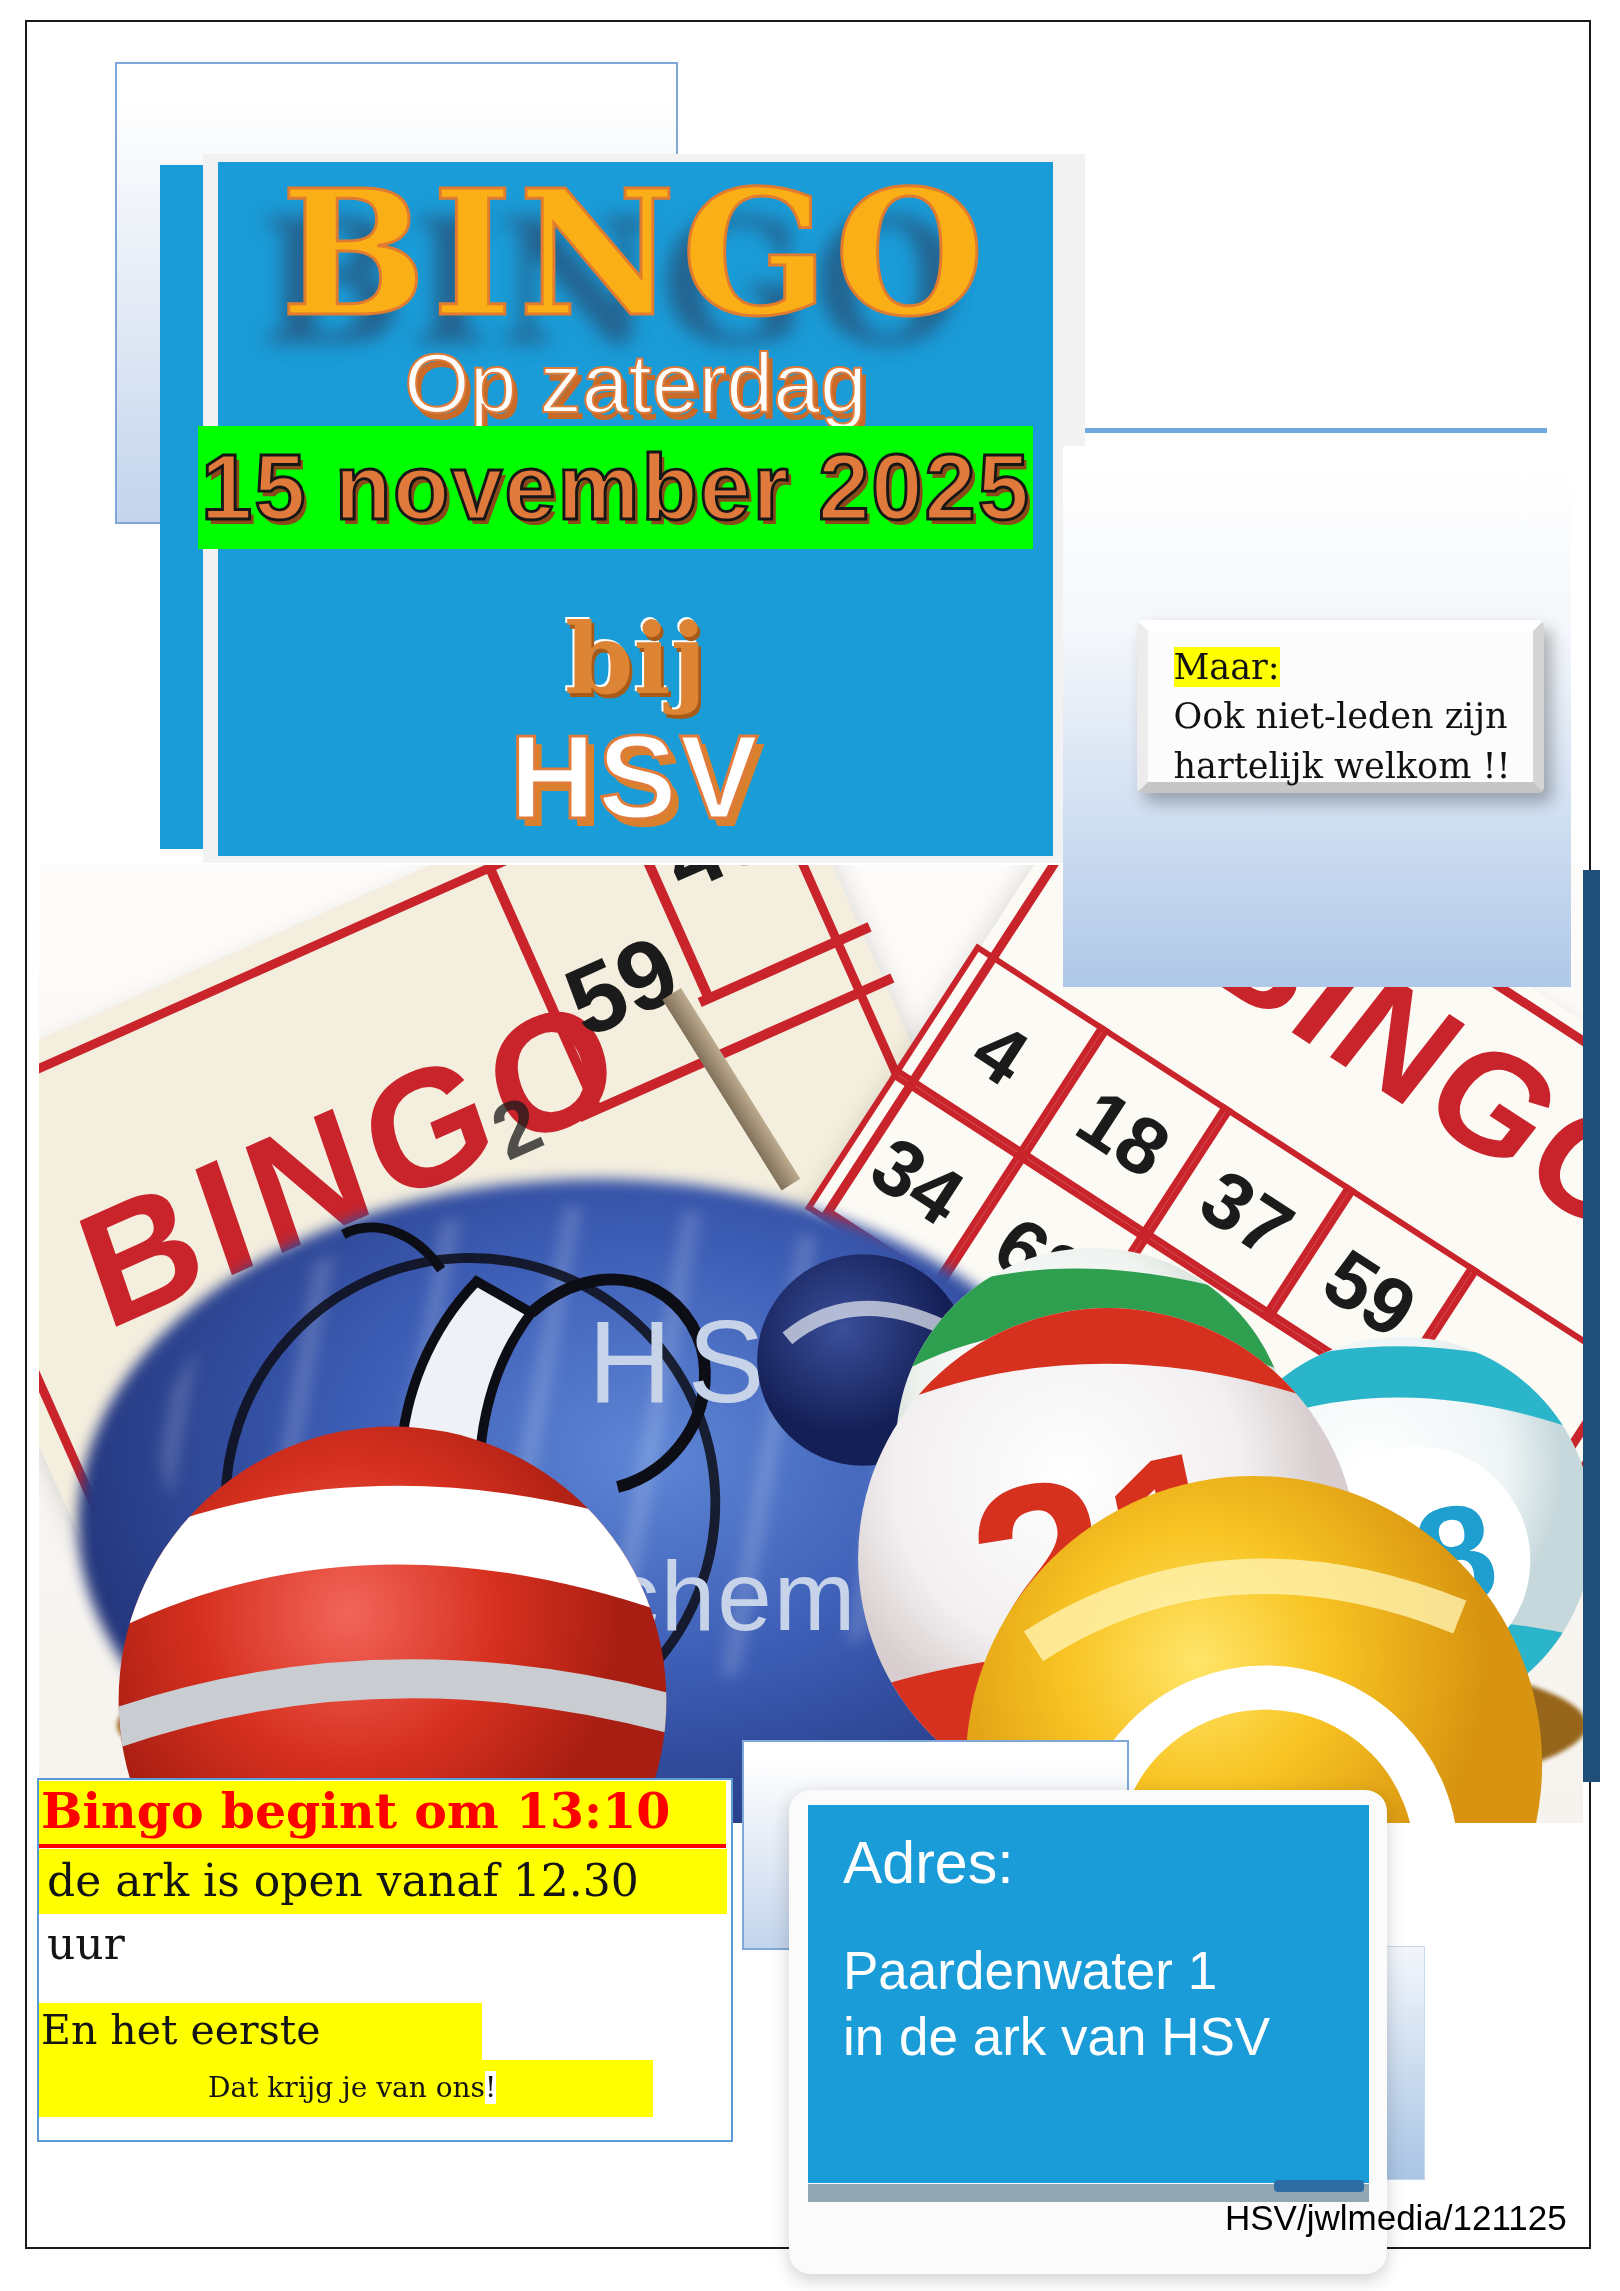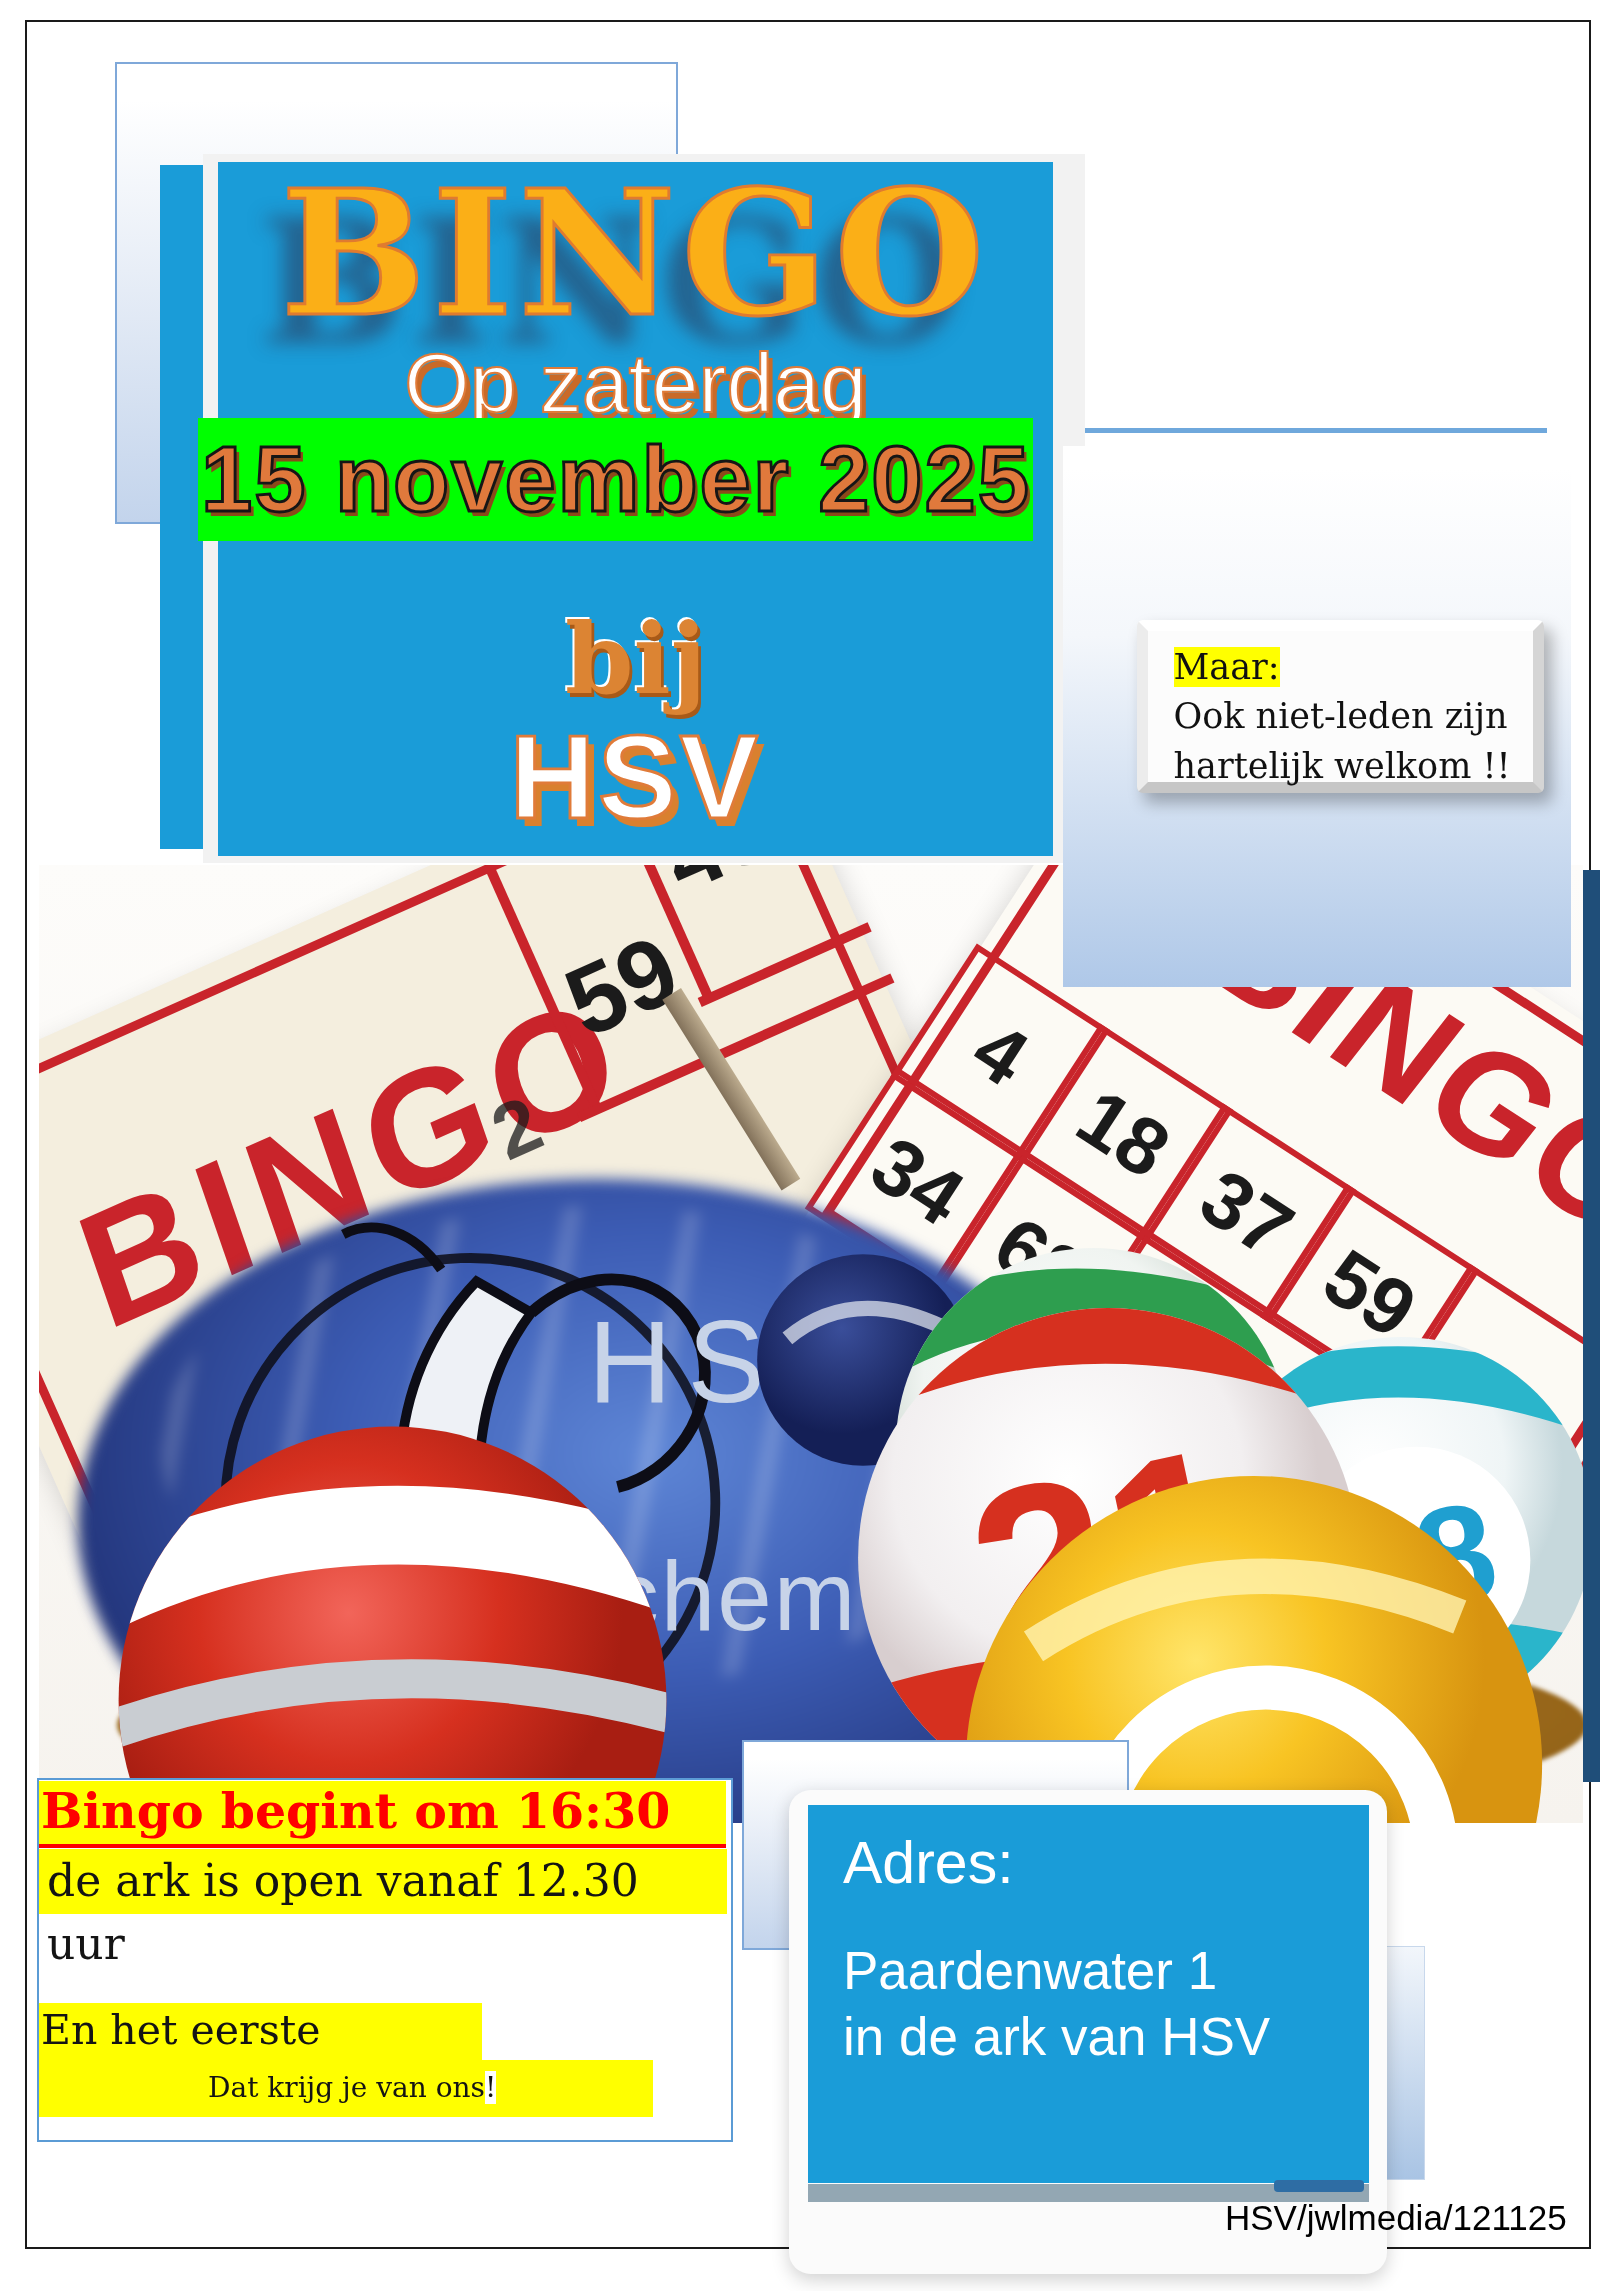--- a/index.html
+++ b/index.html
@@ -17,21 +17,21 @@
   
   .back-rect{left:160px;top:165px;width:887px;height:684px;background:#1A9CD8;z-index:3}
   .main-frame{left:203px;top:154px;width:882px;height:709px;background:#F2F2F2;z-index:3}
   .main-panel{left:218px;top:162px;width:835px;height:694px;background:#1A9CD8;z-index:3}
   .bingo-title{left:0;top:5.9px;width:100%;text-align:center;
       font-family:"DejaVu Serif",serif;font-weight:bold;font-size:172px;line-height:1.0;
       color:#FBAF17;letter-spacing:5.9px;-webkit-text-stroke:2.9px #E07B2F;
       text-shadow:-21.6px 29px 17.6px rgba(45,45,75,.5)}
   .subtitle{left:0;top:173px;width:100%;text-align:center;font-weight:normal;font-size:84px;
       color:#fff;-webkit-text-stroke:2px #E07B39;text-shadow:4.9px 6.9px 0 #c96a28}
-  .date-bar{left:-19.6px;top:256px;width:835px;height:123px;background:#00FF00;
+  .date-bar{left:-19.6px;top:264px;width:835px;height:123px;background:#00FF00;
       display:flex;align-items:center;justify-content:center}
   .date-text{font-weight:bold;font-size:92px;color:#E0793C;letter-spacing:2px;
       -webkit-text-stroke:2.9px #161616;text-shadow:3.9px 4.9px 0 #8A4A1A}
   .bij{left:0;top:439px;width:100%;text-align:center;font-family:"DejaVu Serif",serif;
       font-weight:bold;font-size:98px;color:#DC8433;
       text-shadow:2.9px 3.9px 0 #a85a18,-2px -2px 0 #ffffff}
   .org{left:0;top:547px;width:100%;text-align:center;font-weight:bold;font-size:118px;
       color:#fff;letter-spacing:2.9px;-webkit-text-stroke:2.9px #E07B39;text-shadow:6.9px 7.8px 0 #D9802F}
   
   .maar-box{left:1137px;top:620px;width:407px;height:173px;background:#FCFCFC;z-index:5;
@@ -280,21 +280,21 @@
     <g clip-path="url(#cr2)">
       <path d="M-20 70 Q 85 10 215 60" stroke="#ffffff" stroke-width="28" fill="none"></path>
       <path d="M-25 120 Q 90 70 218 110" stroke="#C9CDD2" stroke-width="14" fill="none"></path>
       <path d="M-20 170 Q 95 120 218 160" stroke="#ffffff" stroke-width="22" fill="none"></path>
     </g>
   </svg>
 </div>
 
 <div class="abs sched-box">
   <div class="abs sch-l1">
-    <span>Bingo begint om 16:30</span><span class="suffix"> uur</span>
+    <span>Bingo begint om 13:10</span><span class="suffix"> uur</span>
   </div>
   <div class="abs sch-l2">de ark is open vanaf 12.30 uur</div>
   <div class="abs sch-l3">En het eerste bakkie?</div>
   <div class="abs sch-l4">
     <span>Dat krijg je van ons</span><span class="excl">!</span>
   </div>
 </div>
 
 <div class="abs deco deco-adr-tl"></div>
 <div class="abs deco-adr-br"></div>

